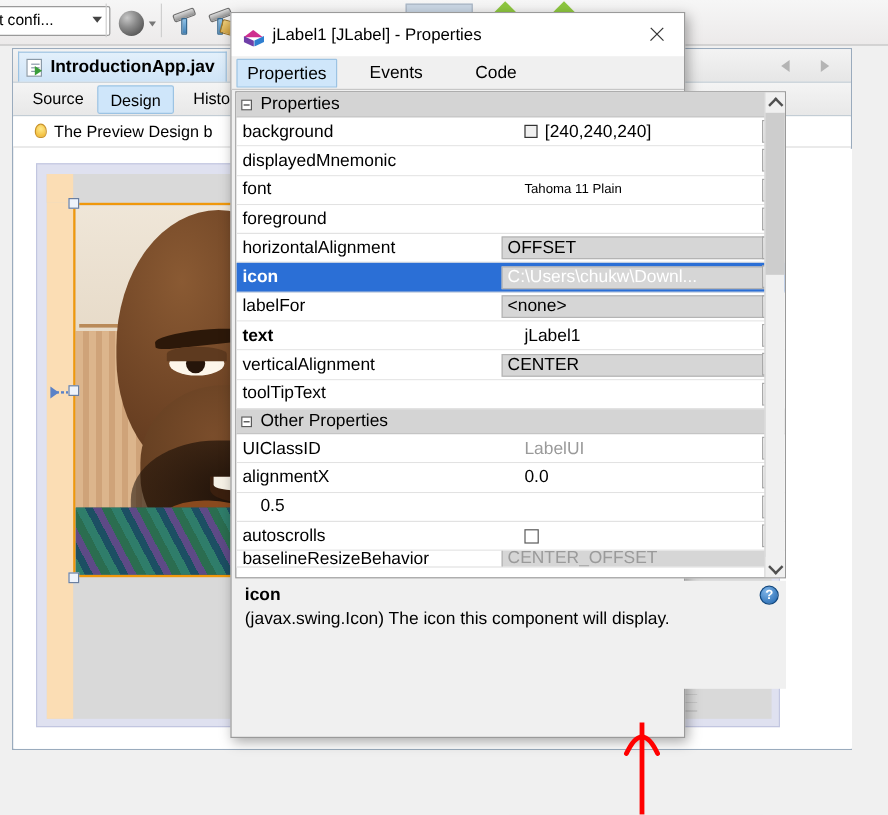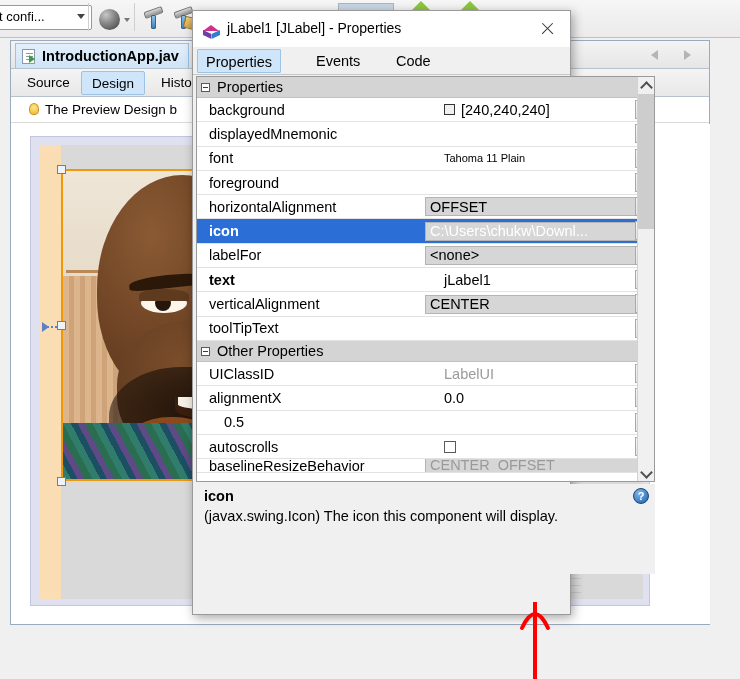--- a/index.html
+++ b/index.html
@@ -167,21 +167,21 @@
 
   .tbl-wrap { position:absolute; left:3px; top:65px; width:459px; height:406px;
      background:#fff; border:1px solid #9a9a9a; overflow:hidden; }
   .grp-row { position:relative; height:21px; background:#d4d4d4; border-bottom:1px solid #c0c0c0;
      font-size:14.5px; padding-left:20px; line-height:21px; }
   .grp-box { position:absolute; left:4px; top:6px; width:9px; height:9px;
      border:1px solid #5a5a5a; background:#fff; }
   .grp-box:after{ content:""; position:absolute; left:1px; top:3px; width:5px; height:1px; background:#3a3a3a; }
 
   .prow { position:relative; height:24.3px; border-bottom:1px solid #e2e2e2;
-     display:flex; align-items:center; background:#fff;padding-left:7px; }
+     display:flex; align-items:center; background:#fff; }
   .prow.sel { background:#2b6fd6; }
   .pname { width:220px; padding-left:5px; font-size:14.5px; white-space:nowrap; overflow:hidden; }
   .prow.sel .pname { color:#fff; font-weight:bold; }
   .prow.bold .pname { font-weight:bold; }
   .pval { flex:1; position:relative; height:100%; display:flex; align-items:center;
      padding-left:4px; font-size:14.5px; white-space:nowrap; overflow:hidden;margin-left:16px; }
   .pval.combo { background:#d6d6d6; border:1px solid #b4b4b4; margin:2px 1px; height:19px; }
   .pval.combo.dis { color:#fff; }
   .pval.grey { color:#9a9a9a; }
   .cb-caret { position:absolute; right:6px; top:7px; width:0;height:0;
@@ -324,21 +324,21 @@
       <i class="nb-a"></i>
         <i class="nb-b"></i>
         <i class="nb-c"></i>
     </span>
     <span class="dlg-title-txt">jLabel1 [JLabel] - Properties</span>
     <span class="dlg-close"></span>
   </div>
 
   <div class="dlg-tabs">
     <div class="dtab sel" style="left:4px">Properties</div>
-    <div class="dtab" style="left:115px">Events</div>
+    <div class="dtab" style="left:107px">Events</div>
     <div class="dtab" style="left:195px">Code</div>
   </div>
 
   <div class="tbl-wrap">
 
     <div class="grp-row">
       <span class="grp-box"></span>
       <span>Properties</span>
     </div>
 

